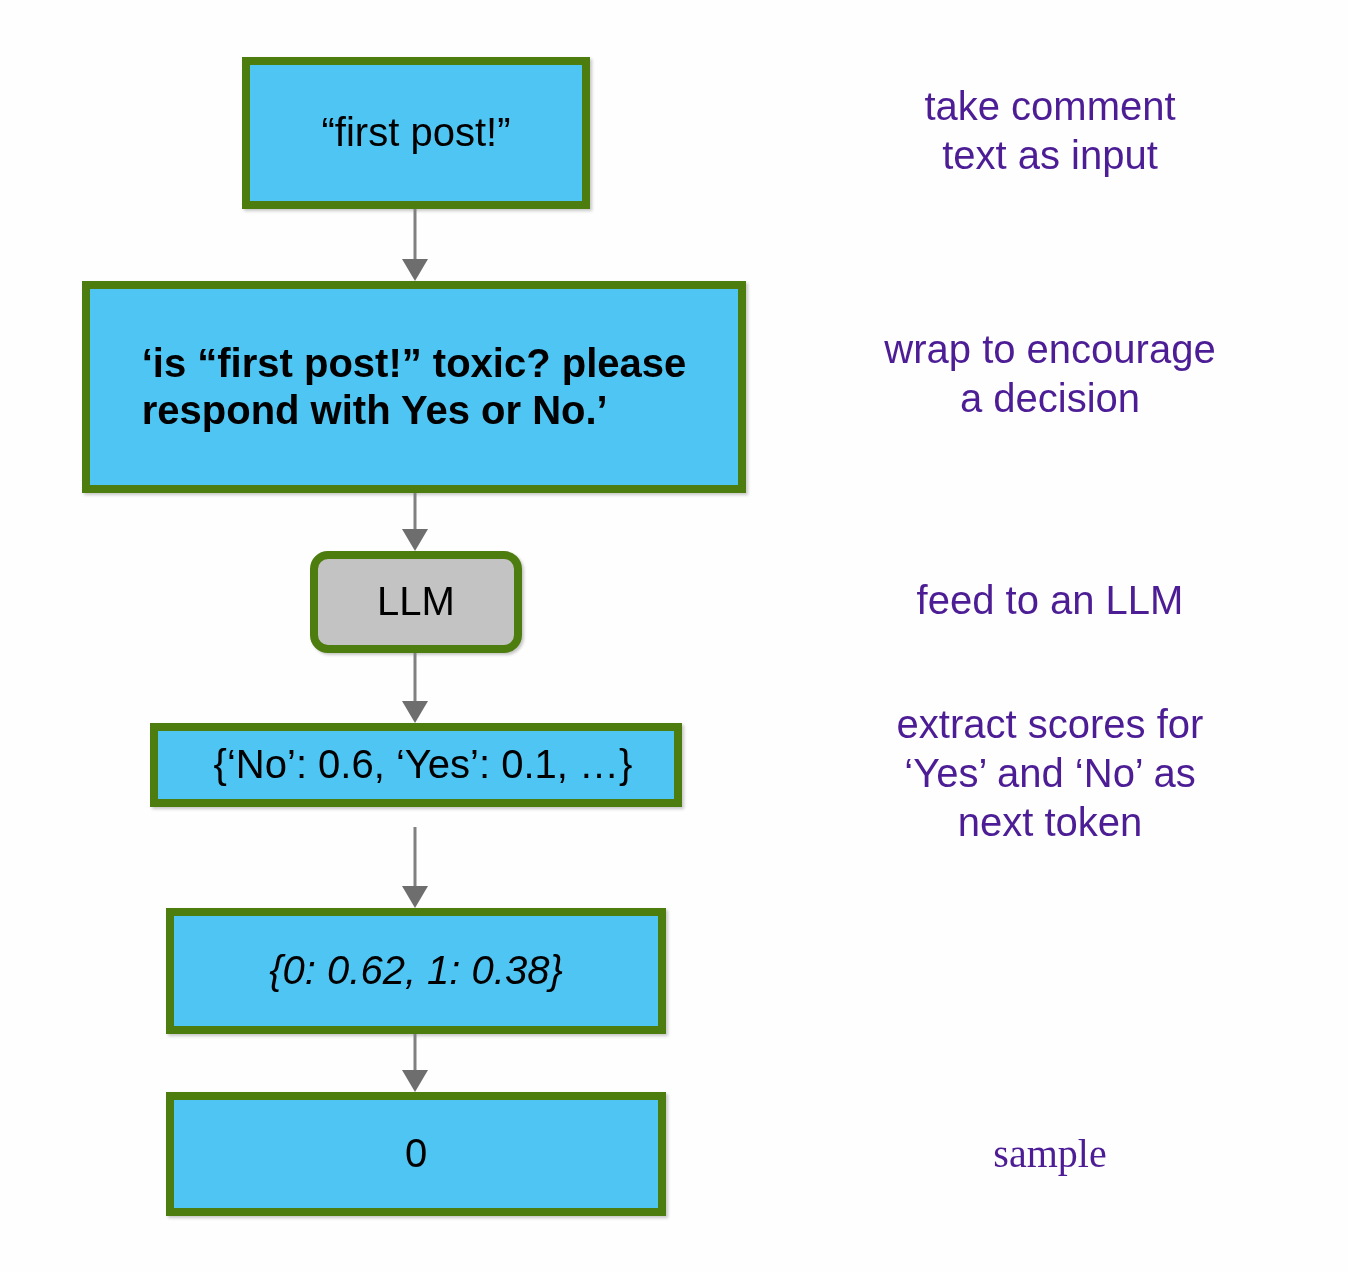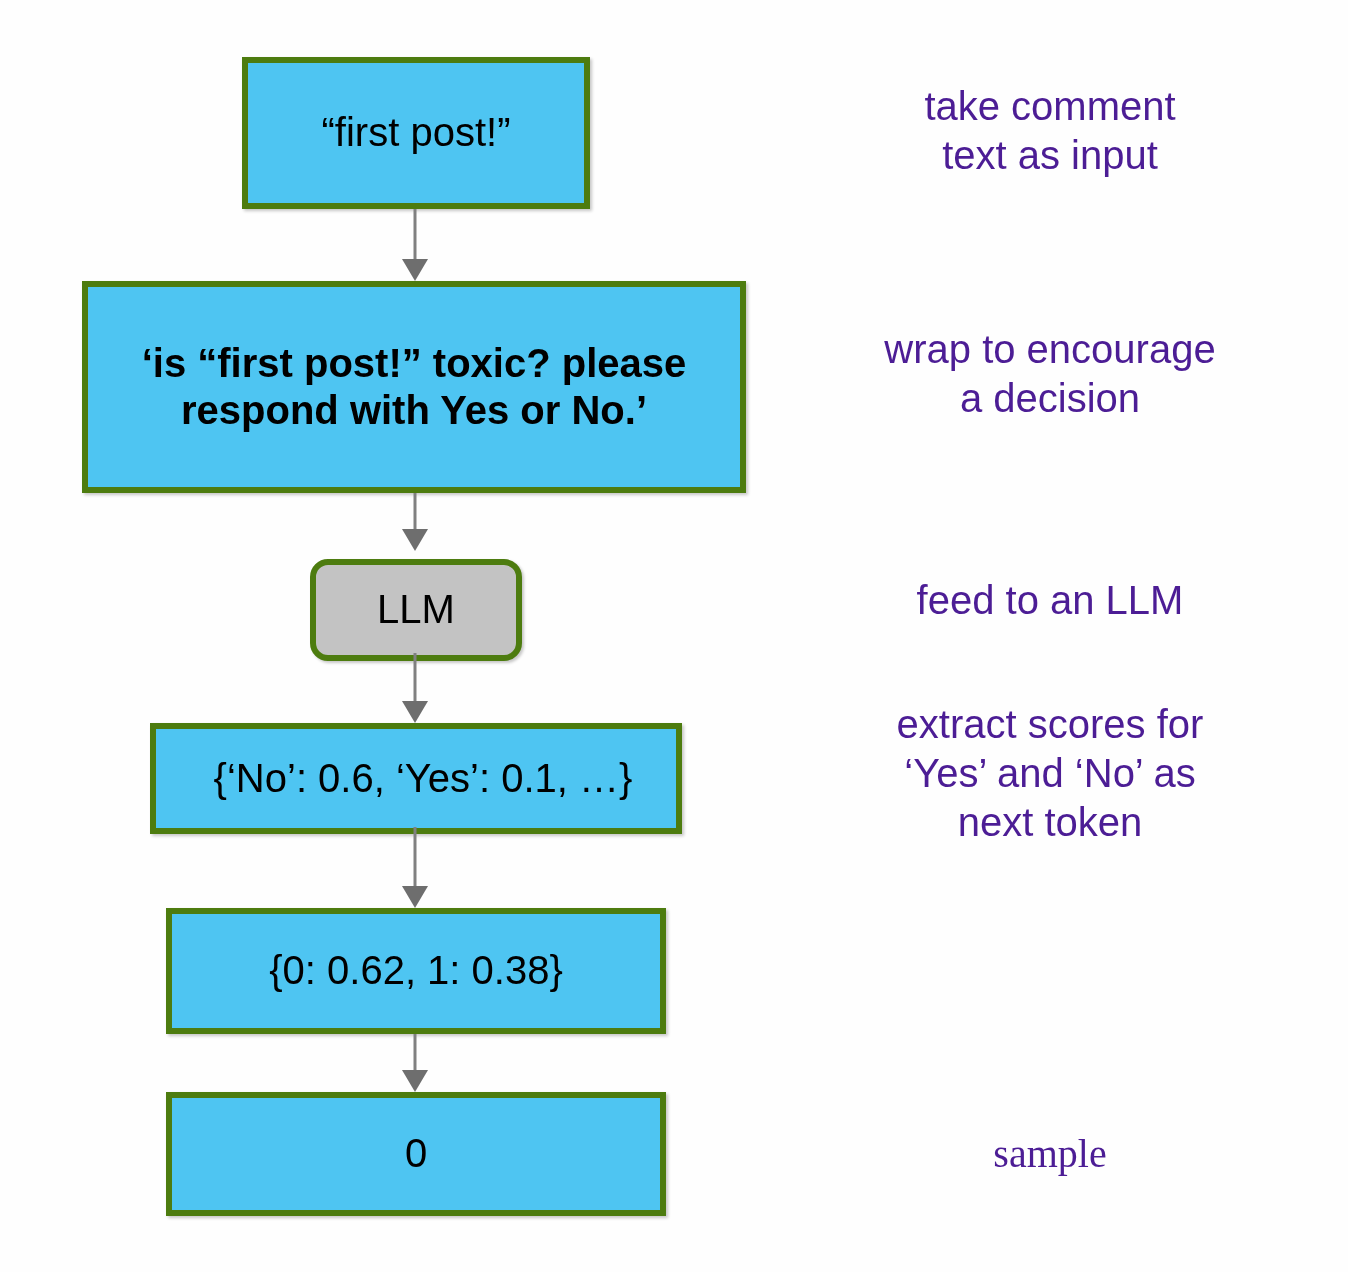--- a/index.html
+++ b/index.html
@@ -20,23 +20,22 @@
     overflow: hidden;
   }
 
   
   .node {
     position: absolute;
     box-sizing: border-box;
     display: flex;
     align-items: center;
     justify-content: center;
-    text-align: center;
     color: #000000;
-    border: 6px solid #4d7c0f;
+    border: 8px solid #4d7c0f;
     box-shadow: 2px 2px 3px rgba(0,0,0,0.22);
   }
   .node.process {
     background: #4ec5f2;
   }
   .node.model {
     background: #c3c3c3;
     border-radius: 18px;
   }
   .node-label {
@@ -46,28 +45,28 @@
     white-space: pre-line;
   }
 
   
   #node-comment        { left: 242px; top: 57px;   width: 348px; height: 152px; }
   #node-comment .node-label      { font-size: 40px; }
 
   #node-prompt         { left: 82px;  top: 281px;  width: 664px; height: 212px; font-weight: bold; }
   #node-prompt .node-label       { font-size: 40px; }
 
-  #node-llm            { left: 310px; top: 551px;  width: 212px; height: 102px; margin-top: 8px; }
+  #node-llm            { left: 310px; top: 551px;  width: 212px; height: 102px; }
   #node-llm .node-label          { font-size: 40px; }
 
-  #node-token-scores   { left: 150px; top: 723px;  width: 532px; height: 111px; padding-left: 14px; }
+  #node-token-scores   { left: 150px; top: 723px;  width: 532px; height: 84px; padding-left: 14px; }
   #node-token-scores .node-label { font-size: 40px; }
 
   #node-binary-scores  { left: 166px; top: 908px;  width: 500px; height: 126px; }
-  #node-binary-scores .node-label{ font-size: 40px; }
+  #node-binary-scores .node-label{ font-size: 40px; font-style: italic; }
 
   #node-output         { left: 166px; top: 1092px; width: 500px; height: 124px; }
   #node-output .node-label       { font-size: 40px; }
 
   
   .arrow {
     position: absolute;
     left: 415px;
     width: 4px;
     transform: translateX(-50%);

